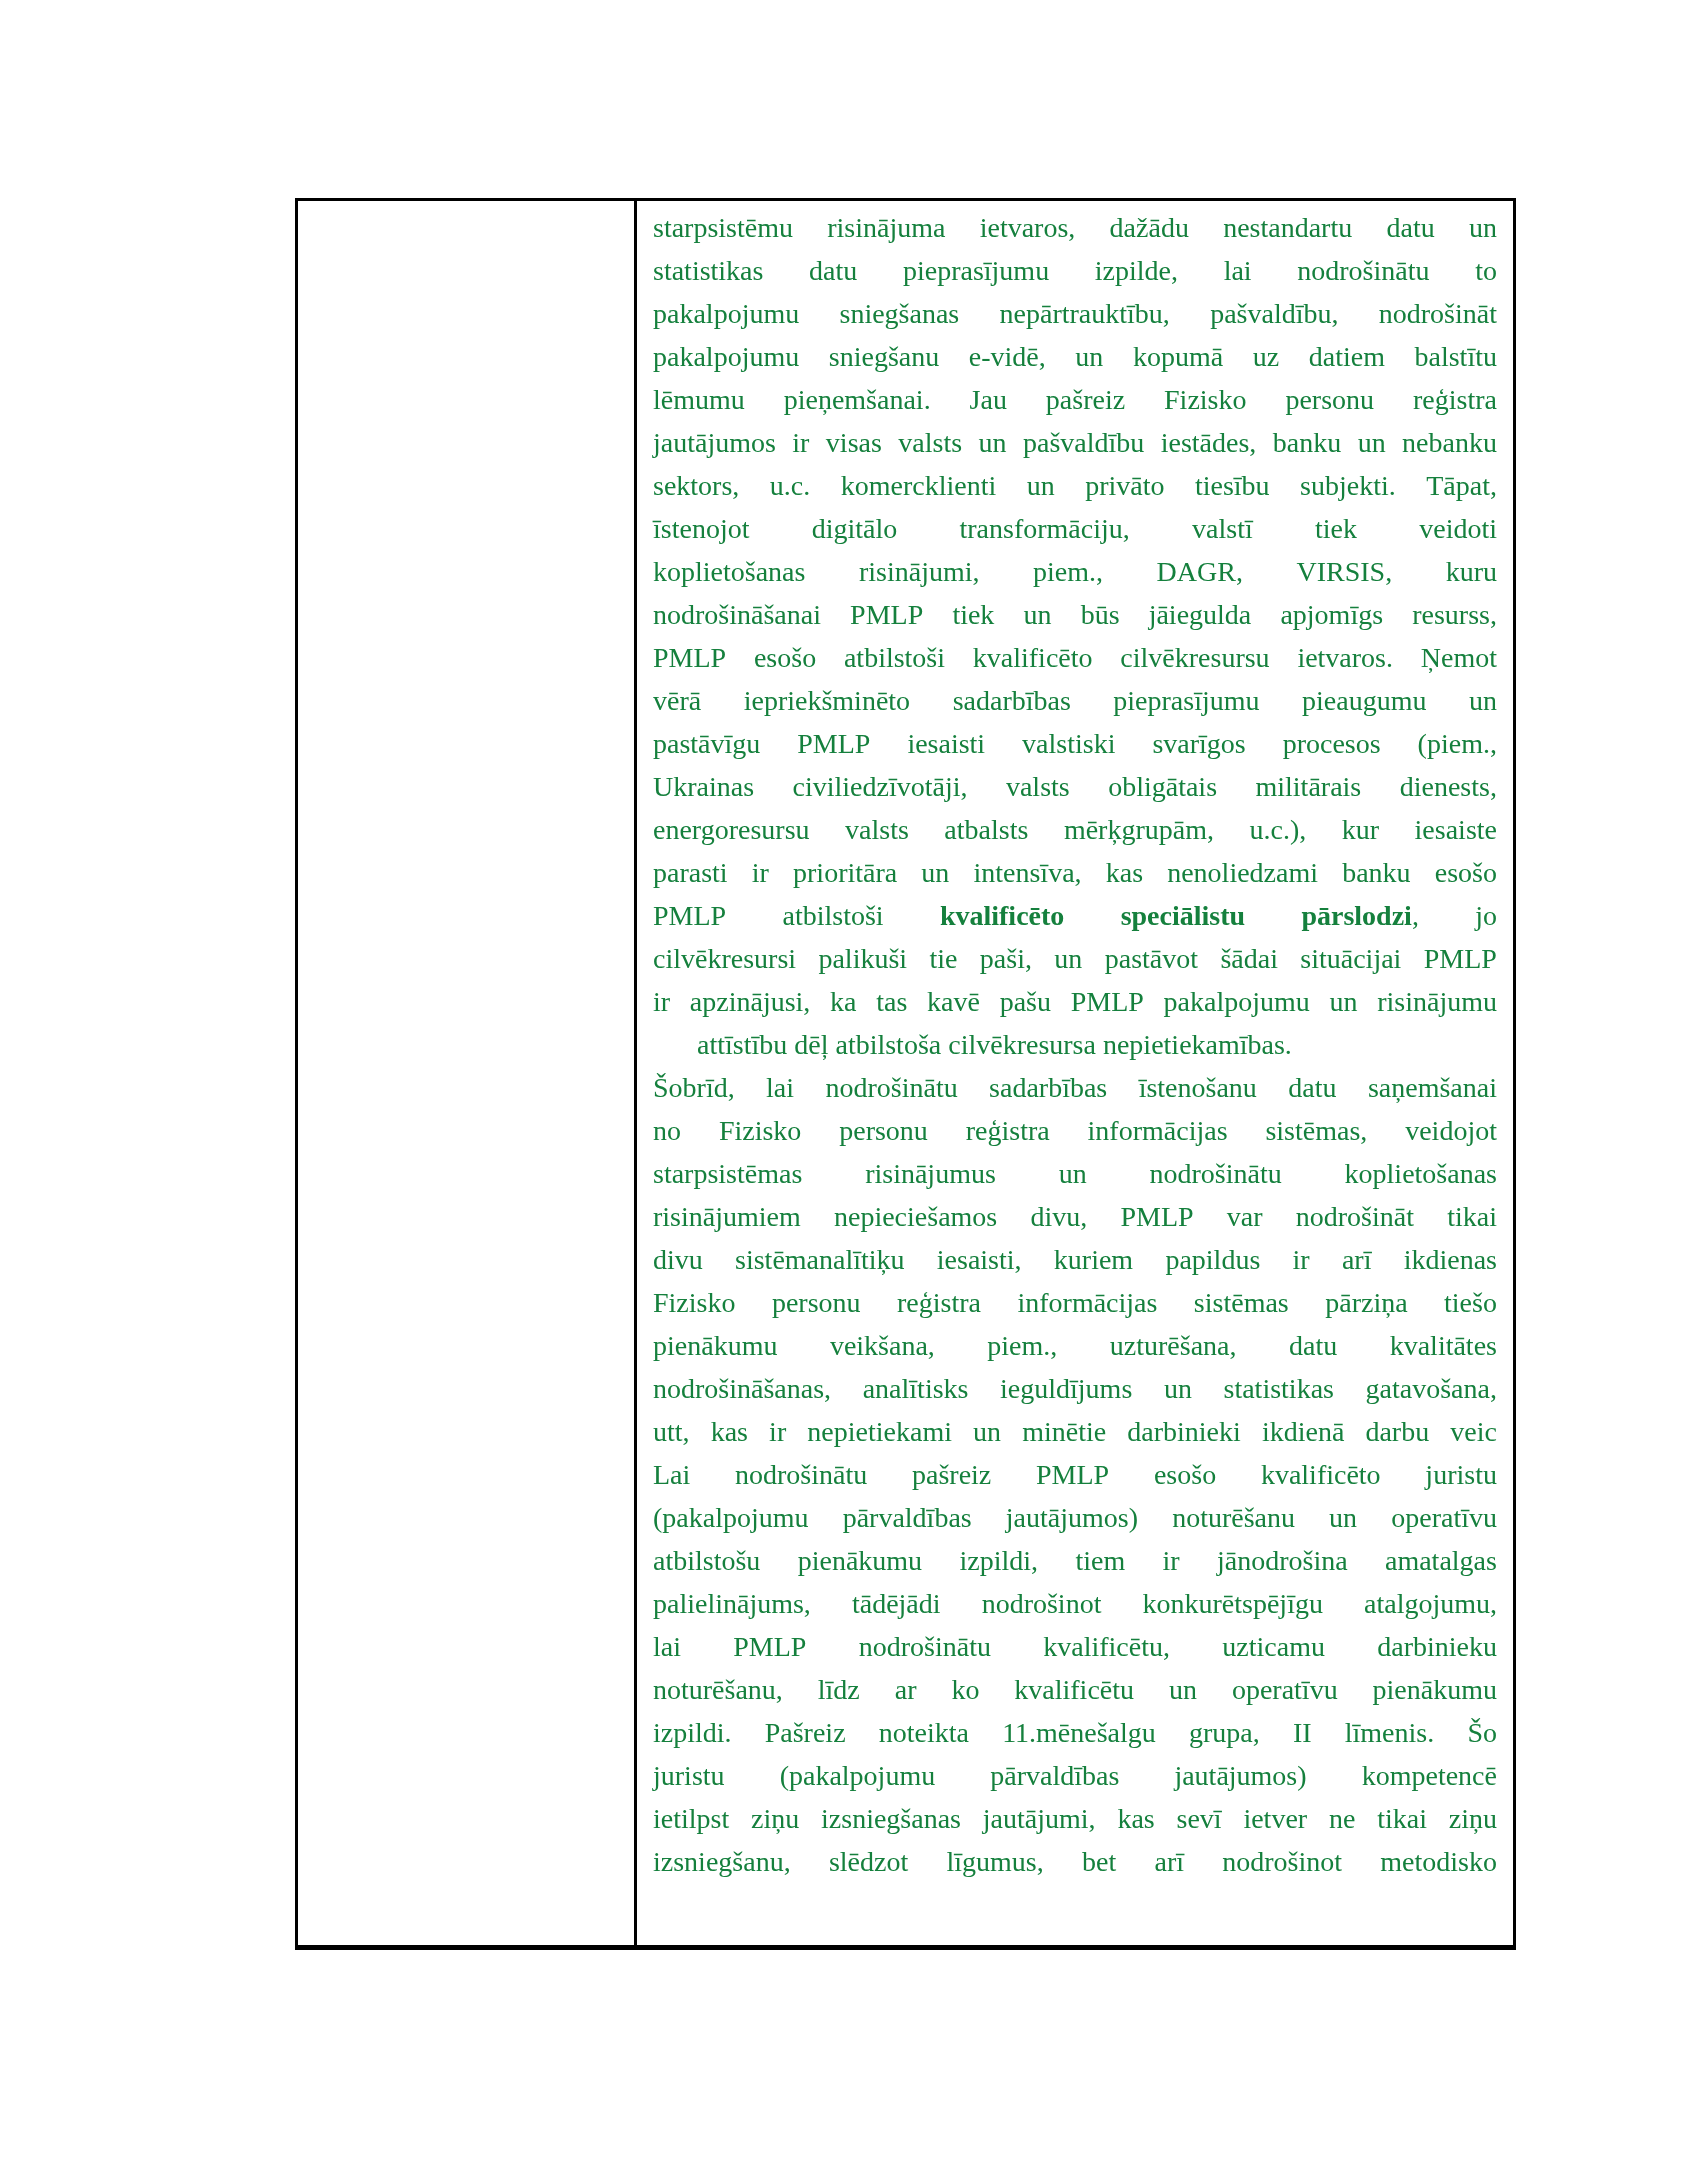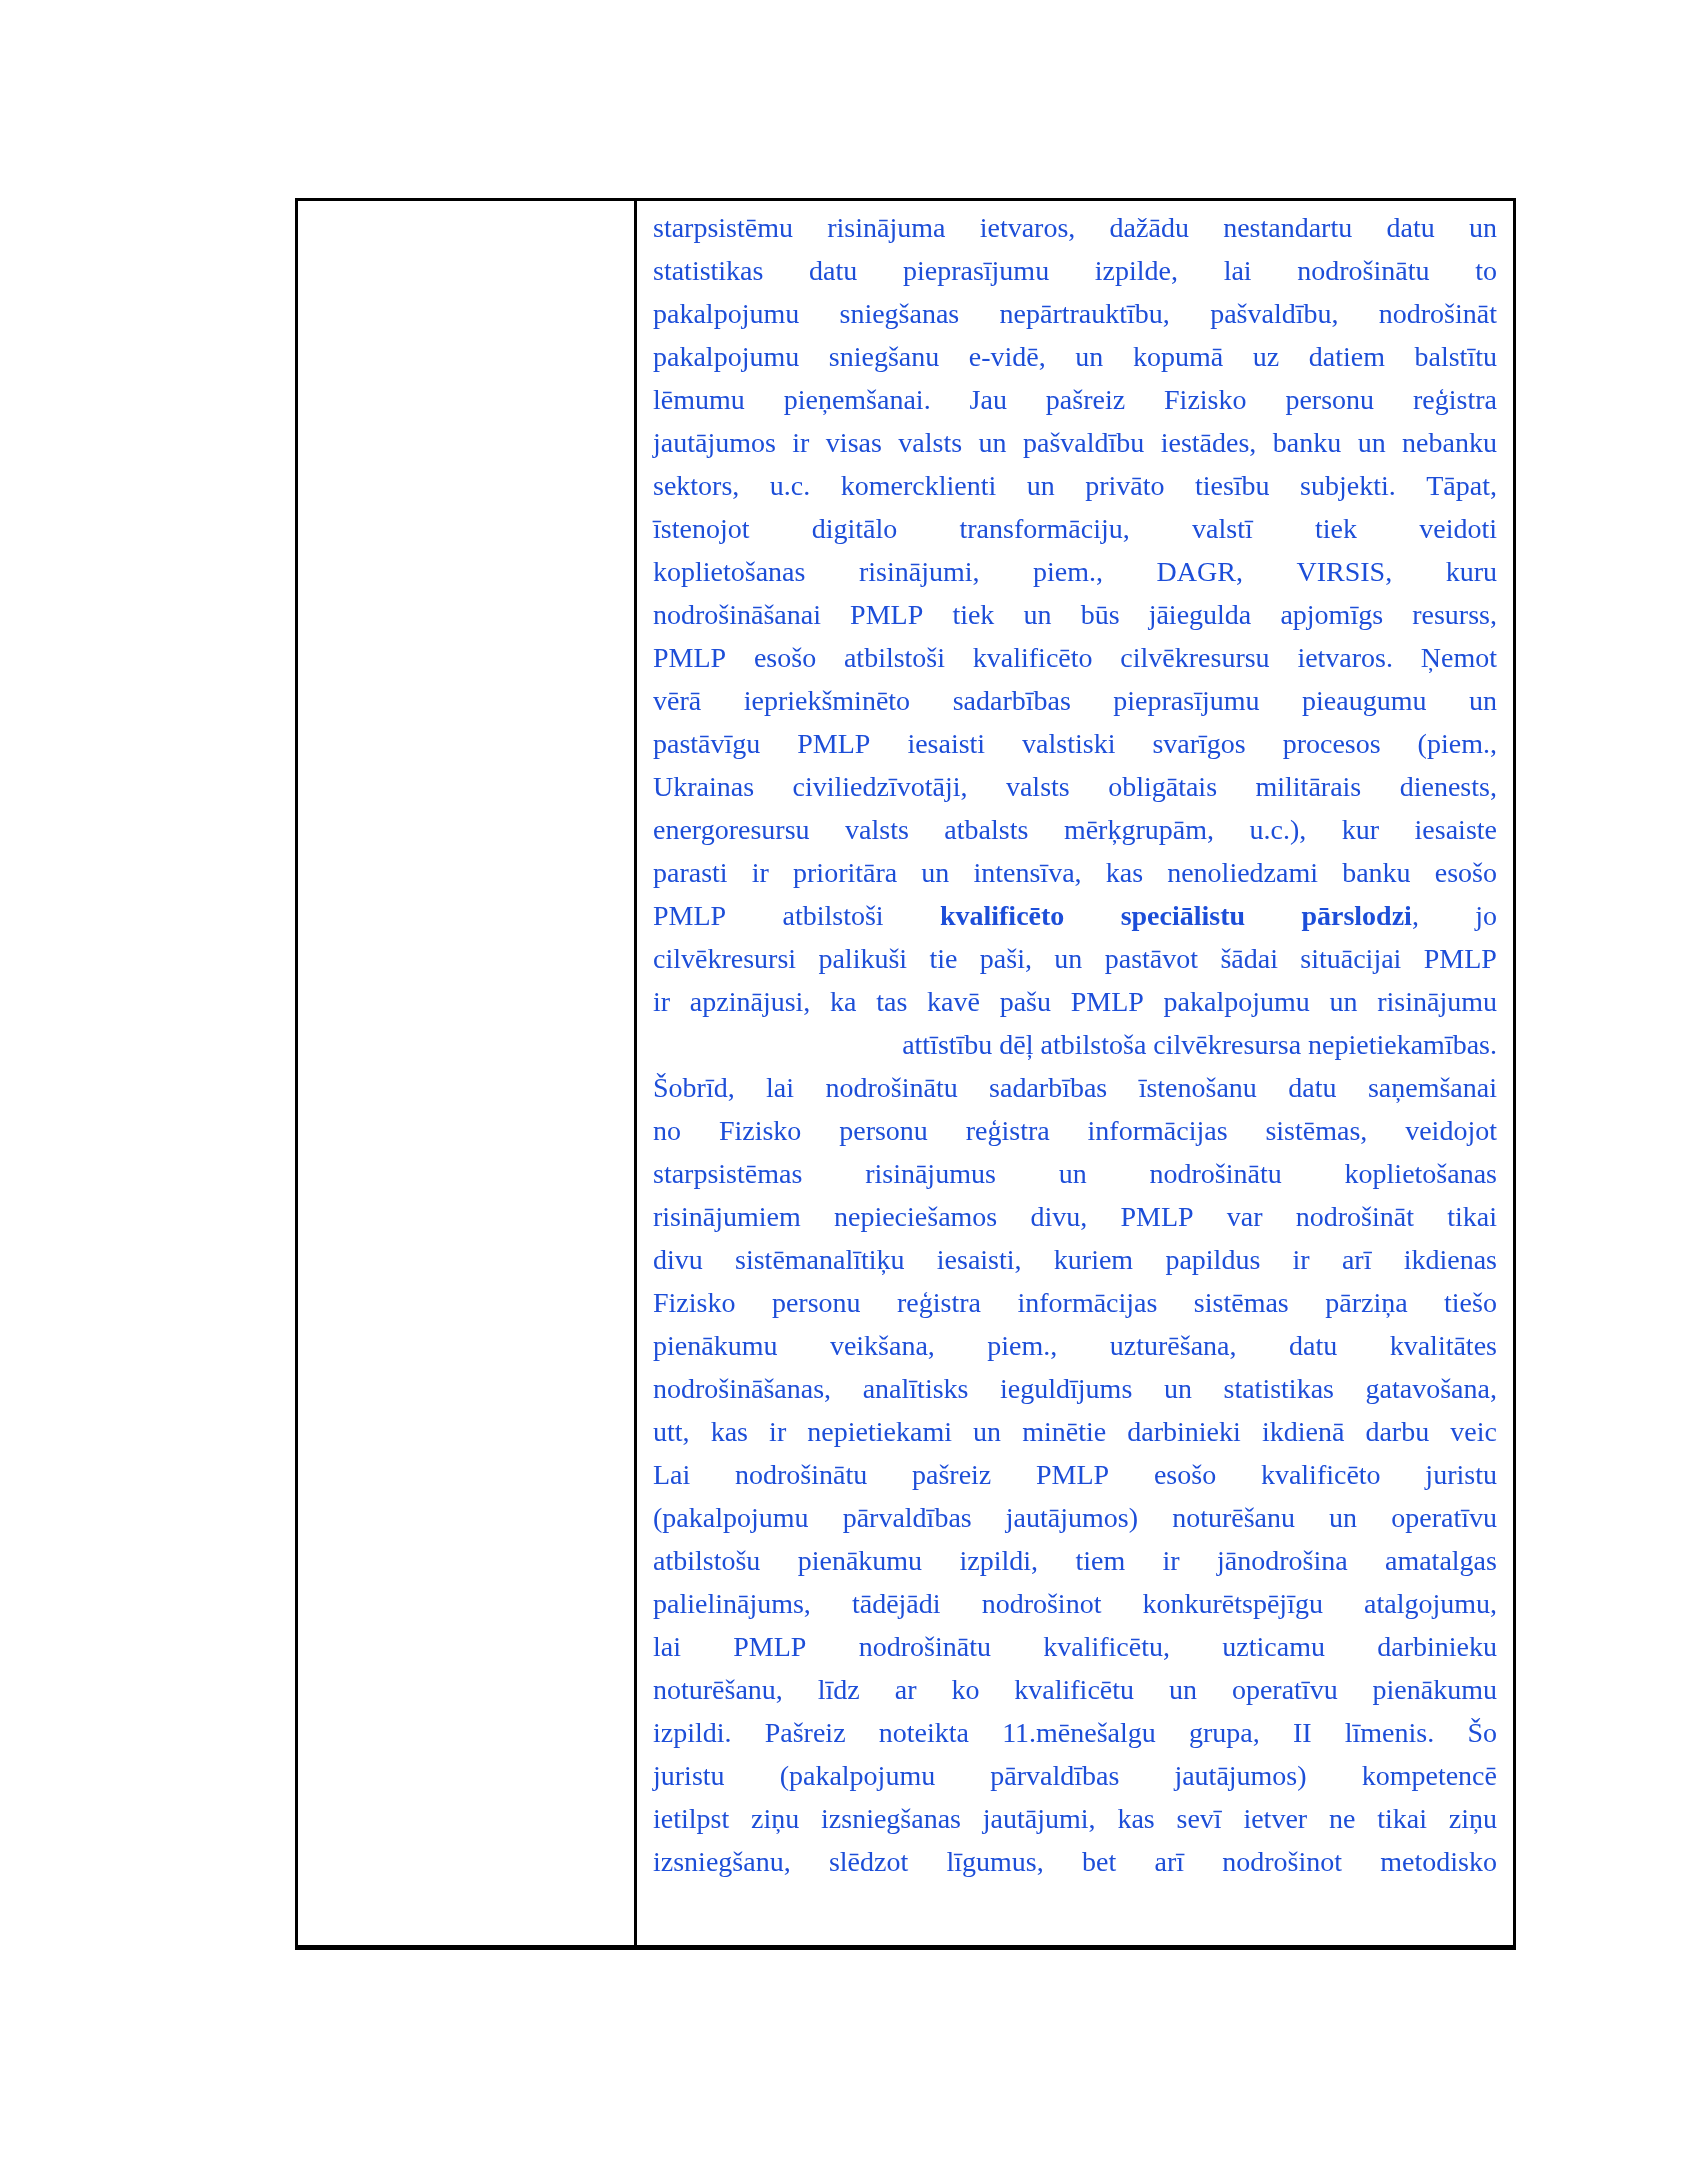--- a/index.html
+++ b/index.html
@@ -6,21 +6,21 @@
     margin: 0;
     padding: 0;
     background: #ffffff;
   }
   .page {
     position: relative;
     width: 1683px;
     height: 2178px;
     background: #ffffff;
     font-family: "Liberation Serif", serif;
-    color: #1d4ed8;
+    color: #15803d;
   }
   .doc-table {
     position: absolute;
     left: 295px;
     top: 198px;
     width: 1221px;
     height: 1752px;
     box-sizing: border-box;
     border: 3px solid #000000;
     border-bottom-width: 5px;
@@ -41,21 +41,21 @@
   .line {
     display: flex;
     justify-content: space-between;
     height: 43px;
     line-height: 43px;
     font-size: 28px;
     white-space: nowrap;
   }
   .line.end {
     display: block;
-    text-align: right;
+    text-align: left;
     margin-left: 44px;
   }
   .line b {
     font-weight: bold;
   }
 </style>
 </head>
 <body>
 
 <div class="page">

